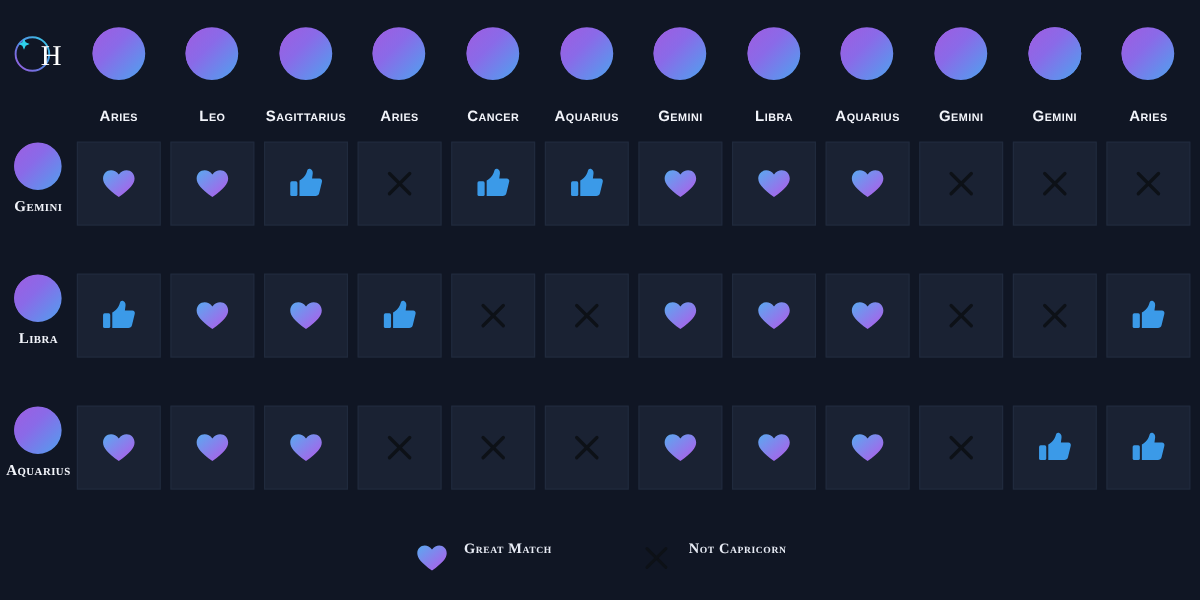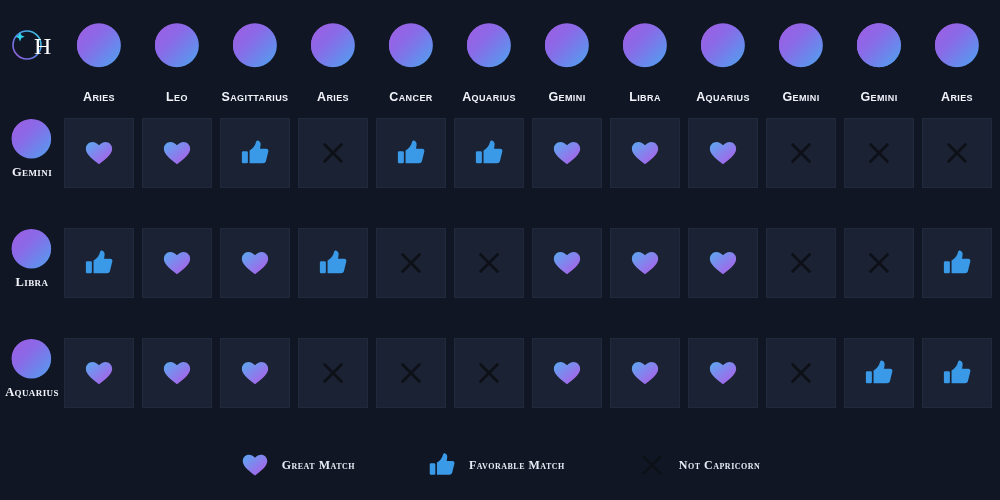--- a/index.html
+++ b/index.html
@@ -79,21 +79,21 @@
   }
 
   
   .mark{width:30px;height:30px;display:block;}
 
   
   .legend{
     position:absolute;left:0;top:440px;width:1000px;height:50px;
     display:flex;align-items:center;justify-content:center;
   }
-  .leg-item{display:flex;align-items:center;margin:0 36px;}
+  .leg-item{display:flex;margin:0 36px;}
   .leg-icon{width:30px;height:30px;display:flex;align-items:center;justify-content:center;margin-right:12px;}
   .leg-icon .mark{width:28px;height:28px;}
   .leg-text{
     font-family:"Liberation Serif", serif;
     font-variant:small-caps;font-weight:bold;
     font-size:12px;letter-spacing:.5px;
     color:#e8ecf5;white-space:nowrap;
   }
 </style>
 </head>
@@ -522,29 +522,20 @@
               </linearGradient>
             </defs>
             <path d="M16 28 C6 20.5 2 16.2 2 11.4 C2 7.3 5.2 4.2 9.1 4.2 C11.6 4.2 14.1 5.5 16 7.8 C17.9 5.5 20.4 4.2 22.9 4.2 C26.8 4.2 30 7.3 30 11.4 C30 16.2 26 20.5 16 28 Z" fill="url(#hg16)"></path>
           </svg>
         </div>
         <div class="leg-text">Great Match</div>
       </div>
       <div class="leg-item">
         <div class="leg-icon">
           <svg viewBox="0 0 32 32" class="mark">
-            <rect x="2" y="14" width="6.4" height="13" rx="1.4" fill="#3b9ae8"></rect>
-            <path d="M10.2 27 L10.2 13.2 C13.4 11.6 16.2 8.3 17 4.6 C17.3 3.1 18.4 2.4 19.6 2.8 C21.2 3.3 22.2 5 22 7 L21.4 11.4 L28 11.4 C29.6 11.4 30.6 12.8 30.2 14.3 L27.7 24.6 C27.3 26.1 26 27 24.5 27 Z" fill="#3b9ae8"></path>
-          </svg>
-        </div>
-        <div class="leg-text">Favorable Match</div>
-      </div>
-      <div class="leg-item">
-        <div class="leg-icon">
-          <svg viewBox="0 0 32 32" class="mark">
             <g stroke="#0d1117" stroke-width="2.9" stroke-linecap="round">
               <line x1="7" y1="7" x2="25" y2="25"></line>
               <line x1="25" y1="7" x2="7" y2="25"></line>
             </g>
           </svg>
         </div>
         <div class="leg-text">Not Capricorn</div>
       </div>
     </div>
 

